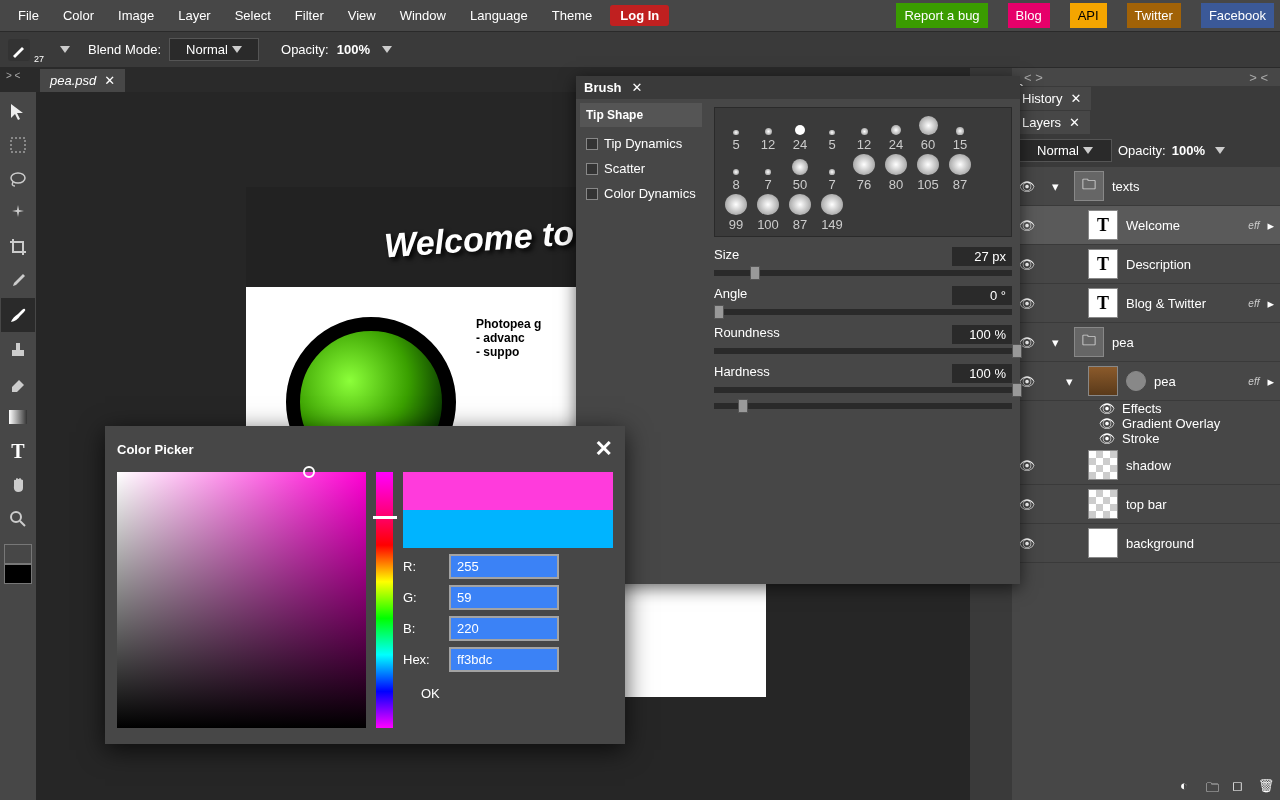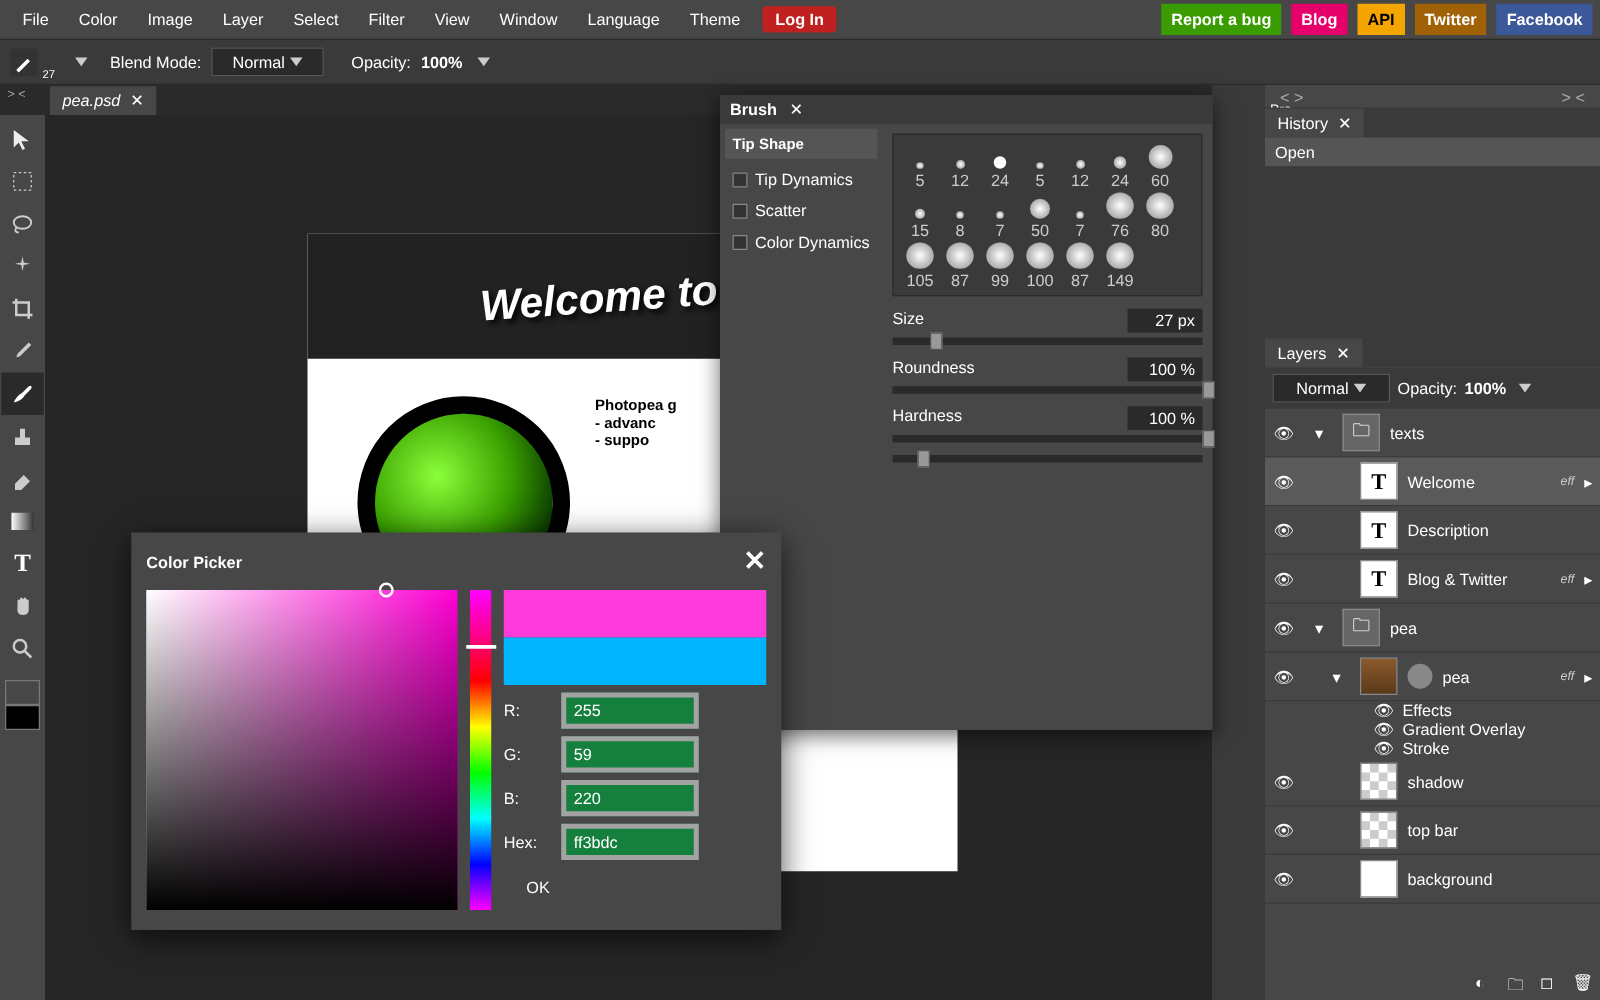--- a/index.html
+++ b/index.html
@@ -1,21 +1,21 @@
 <!DOCTYPE html>
 <html><head>
 <meta charset="utf-8">
 <style>
 * { margin:0; padding:0; box-sizing:border-box; font-family:Arial,sans-serif; font-size:13px; }
 body { background:#474747; color:#fff; width:1280px; height:800px; overflow:hidden; position:relative; }
 .menubar { height:32px; background:#474747; display:flex; align-items:center; padding:0 6px; gap:0; border-bottom:1px solid #2a2a2a;}
 .menubar .mi { padding:0 12px; cursor:pointer; line-height:32px; }
 .menubar .login { background:#c02020; padding:3px 10px; border-radius:3px; margin-left:6px; font-weight:bold; cursor:pointer;}
 .menubar .spacer { flex:1; }
-.menubar .lnk { padding:5px 8px; margin-left:8px; font-weight:bold; cursor:pointer; color:#fff;}
+.menubar .lnk { padding:5px 8px; margin-left:20px; font-weight:normal; cursor:pointer; color:#fff;}
 .lnk.bug{background:#3a9c00;} .lnk.blog{background:#e6006a;} .lnk.api{background:#f5a500;color:#000;} .lnk.tw{background:#a16207;} .lnk.fb{background:#3b5998;}
 .optbar { height:36px; background:#3a3a3a; border-bottom:1px solid #2a2a2a; display:flex; align-items:center; padding:0 8px; gap:8px;}
 .tool-ic { width:22px; height:22px; background:#333; border-radius:3px; display:flex; align-items:center; justify-content:center;}
 .brush-dot{width:14px;height:14px;background:#fff;border-radius:50%;}
 .size-lbl{font-size:9px;position:relative;top:8px;left:-4px;}
 .tri{width:0;height:0;border-left:5px solid transparent;border-right:5px solid transparent;border-top:7px solid #ccc;display:inline-block;vertical-align:middle;margin-left:4px;}
 .select-box{background:#2a2a2a;border:1px solid #555;padding:3px 8px;min-width:90px;display:flex;justify-content:center;align-items:center;}
 .tabs-row{height:24px;background:#2a2a2a;display:flex;align-items:center;padding-left:40px;}
 .arrows{position:absolute;left:6px;top:70px;color:#aaa;font-size:10px;}
 .file-tab{background:#474747;padding:4px 10px;display:flex;align-items:center;gap:8px;font-style:italic;font-size:12px;}
@@ -49,21 +49,21 @@
 .layer-row{display:flex;align-items:center;padding:4px 6px;gap:8px;min-height:32px;border-bottom:1px solid #3a3a3a;}
 .layer-row.sel{background:#5a5a5a;}
 .eye{width:18px;text-align:center;cursor:pointer;}
 .fold{width:14px;cursor:pointer;}
 .thumb{width:30px;height:30px;background:#fff;border:1px solid #888;display:flex;align-items:center;justify-content:center;color:#000;font-weight:bold;font-family:serif;font-size:18px;}
 .thumb.folder{background:#666;color:#ccc;font-size:14px;font-family:Arial;}
 .lname{flex:1;}
 .eff{font-size:10px;color:#ccc;font-style:italic;}
 .effect-sub{padding-left:70px;font-size:12px;display:flex;align-items:center;gap:6px;}
 .lay-footer{position:absolute;right:6px;bottom:6px;display:flex;gap:10px;}
-.brush-panel{position:absolute;left:576px;top:76px;width:394px;height:508px;background:#474747;box-shadow:0 4px 16px rgba(0,0,0,.6);}
+.brush-panel{position:absolute;left:576px;top:76px;width:444px;height:508px;background:#474747;box-shadow:0 4px 16px rgba(0,0,0,.6);}
 .bp-head{background:#3a3a3a;padding:4px 8px;display:flex;align-items:center;gap:10px;}
 .bp-body{display:flex;}
 .bp-left{width:130px;padding:8px;}
 .bp-opt{display:flex;align-items:center;gap:6px;padding:5px 2px;font-size:12px;}
 .bp-opt.h{font-weight:bold;background:#555;padding:5px 6px;margin:-4px -4px 4px;}
 .cb{width:12px;height:12px;border:1px solid #888;background:#333;display:inline-block;}
 .bp-right{flex:1;padding:8px;}
 .presets{display:flex;flex-wrap:wrap;gap:2px;background:#3a3a3a;padding:6px;height:130px;align-content:flex-start;border:1px solid #2a2a2a;}
 .preset{width:30px;height:38px;display:flex;flex-direction:column;align-items:center;justify-content:flex-end;font-size:9px;color:#ccc;}
 .pdot{border-radius:50%;background:radial-gradient(circle,#fff,#888);margin-bottom:2px;}
@@ -77,21 +77,21 @@
 .pk-body{display:flex;padding:0 12px 12px;gap:10px;}
 .sv-box{width:256px;height:256px;background:linear-gradient(to top,#000,transparent),linear-gradient(to right,#fff,#ff00d4);position:relative;}
 .sv-ring{position:absolute;width:12px;height:12px;border:2px solid #fff;border-radius:50%;left:186px;top:-6px;}
 .hue{width:18px;height:256px;background:linear-gradient(to bottom,#f0f,#f08,#f00,#ff0,#0f0,#0ff,#00f,#f0f);position:relative;}
 .hue-mark{position:absolute;left:-3px;width:24px;height:3px;background:#fff;top:44px;}
 .pk-right{flex:1;}
 .prev-box{width:210px;height:76px;}
 .prev-half{height:38px;}
 .rgb-row{display:flex;align-items:center;gap:10px;margin-top:6px;}
 .rgb-row label{width:36px;}
-.rgb-row input{background:#15803d;border:4px solid #a3a3a3;color:#fff;padding:3px 6px;width:110px;}
+.rgb-row input{background:#3b82f6;border:2px solid #a3a3a3;color:#fff;padding:3px 6px;width:110px;}
 .ok-btn{display:block;margin:10px auto 0;padding:4px 18px;cursor:pointer;}
 .chk{background:repeating-conic-gradient(#ccc 0 25%,#fff 0 50%) 0 0/14px 14px;}
 .lay-footer .fic{width:16px;height:16px;cursor:pointer;}
 svg{display:block;}
 </style>
 </head>
 <body>
 
 <div class="menubar">
   <span class="mi">File</span>
@@ -250,23 +250,20 @@
     <div class="r-arr">
         <span>&lt; &gt;</span>
         <span>&gt; &lt;</span>
       </div>
     <div class="panel-tab-row">
         <div class="ptab">
           <span>History</span>
           <span>✕</span>
         </div>
       </div>
-    <div class="hist-body">
-      <div class="hist-item">Open</div>
-    </div>
     <div class="panel-tab-row">
         <div class="ptab">
           <span>Layers</span>
           <span>✕</span>
         </div>
       </div>
     <div class="layers-body">
       <div class="lay-opts">
         <span class="select-box" style="min-width:94px">
             <span>Normal</span>
@@ -479,20 +476,29 @@
             <div class="sl-head">
               <span>Size</span>
               <span class="sl-val">27 px</span>
             </div>
             <div class="sl-track">
               <div class="sl-knob" style="left:12%"></div>
             </div>
           </div>
           <div class="sl-row">
             <div class="sl-head">
+              <span>Angle</span>
+              <span class="sl-val">0 °</span>
+            </div>
+            <div class="sl-track">
+              <div class="sl-knob" style="left:0%"></div>
+            </div>
+          </div>
+          <div class="sl-row">
+            <div class="sl-head">
               <span>Roundness</span>
               <span class="sl-val">100 %</span>
             </div>
             <div class="sl-track">
               <div class="sl-knob" style="left:100%"></div>
             </div>
           </div>
           <div class="sl-row">
             <div class="sl-head">
               <span>Hardness</span>

